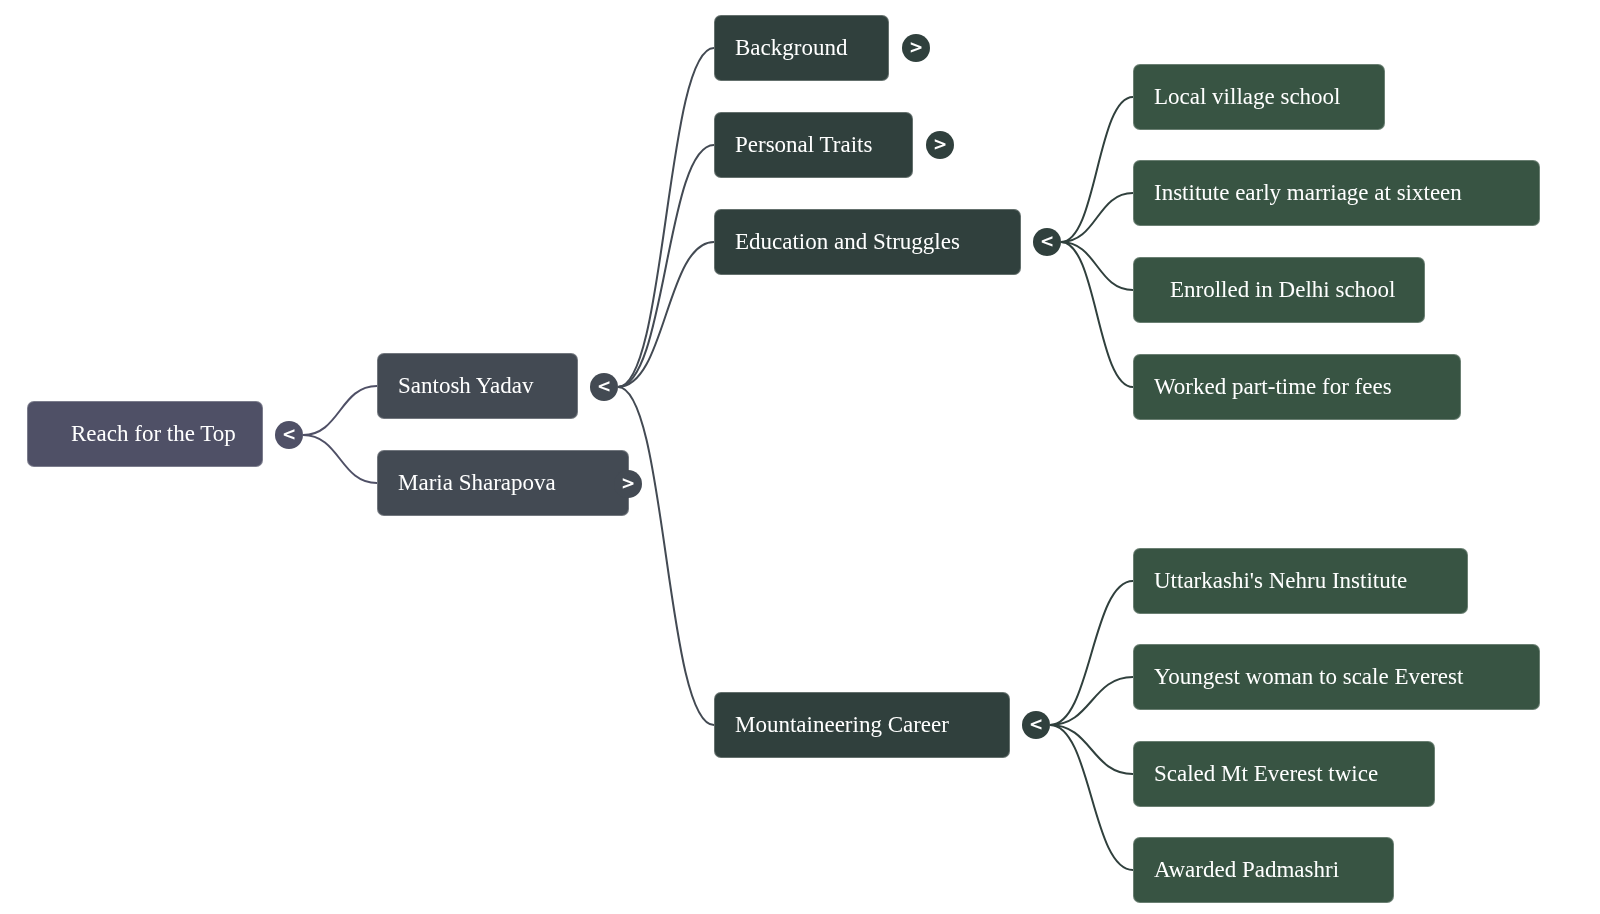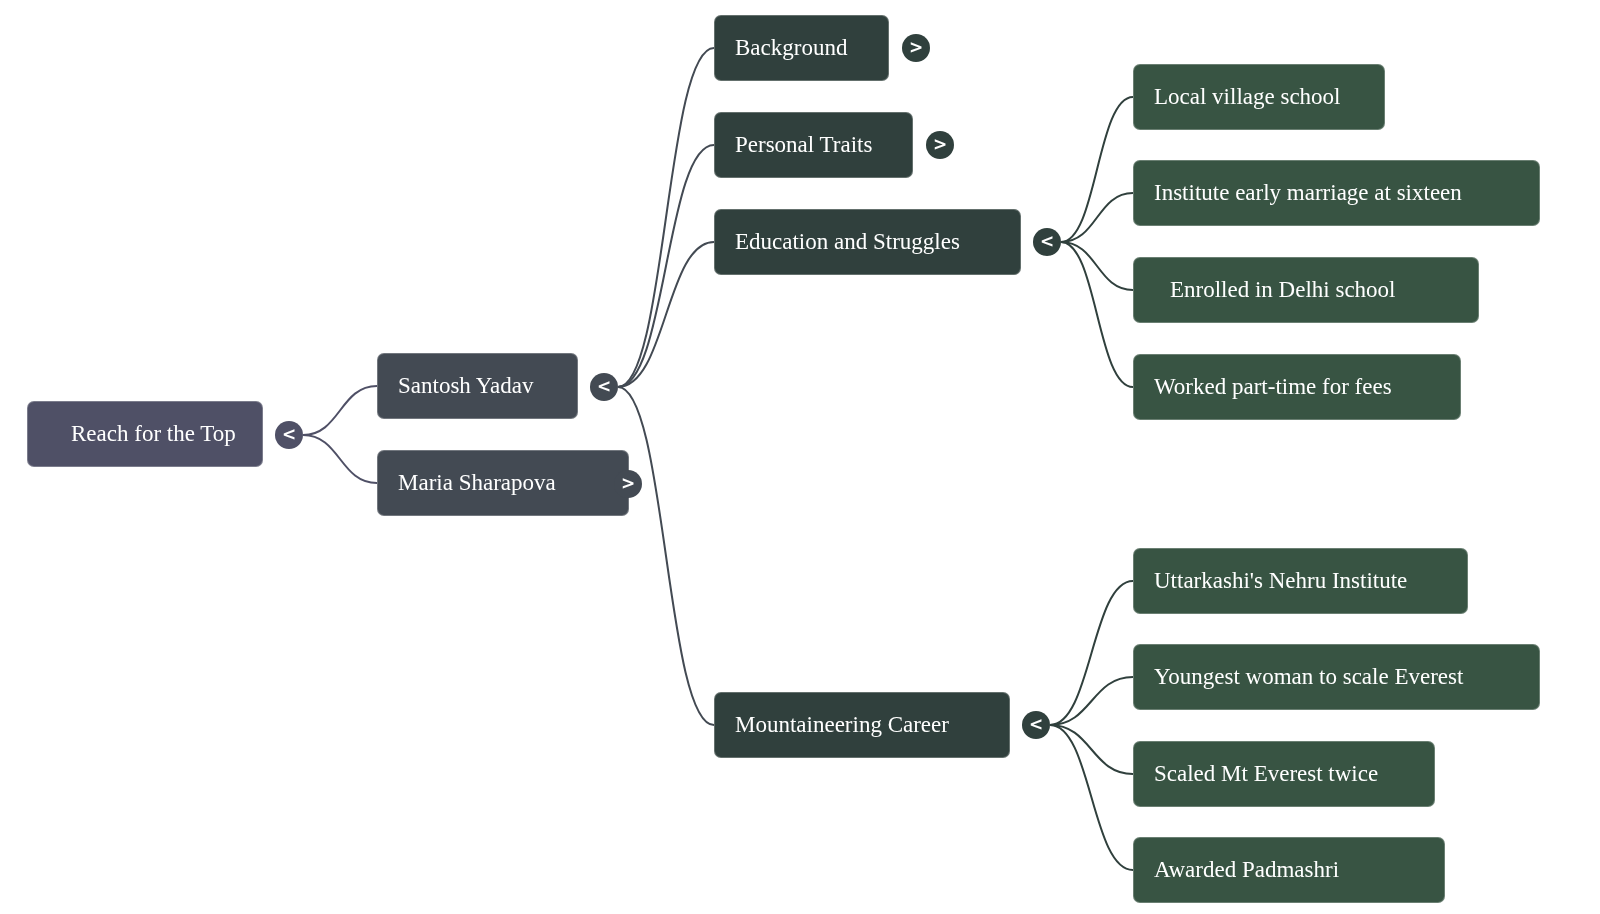--- a/index.html
+++ b/index.html
@@ -56,19 +56,19 @@
 <div class="toggle t-l2" style="left:926px;top:131px;">&gt;</div>
 
 <div class="node l2" style="left:714px;top:209px;width:307px;padding-left:20px;">Education and Struggles</div>
 <div class="toggle t-l2" style="left:1033px;top:228px;">&lt;</div>
 
 <div class="node l2" style="left:714px;top:692px;width:296px;">Mountaineering Career</div>
 <div class="toggle t-l2" style="left:1022px;top:711px;">&lt;</div>
 
 <div class="node l3" style="left:1133px;top:64px;width:252px;">Local village school</div>
 <div class="node l3" style="left:1133px;top:160px;width:407px;">Institute early marriage at sixteen</div>
-<div class="node l3" style="left:1133px;top:257px;width:346px;padding-left:36px;">Enrolled in Delhi school</div>
+<div class="node l3" style="left:1133px;top:257px;width:292px;padding-left:36px;">Enrolled in Delhi school</div>
 <div class="node l3" style="left:1133px;top:354px;width:328px;">Worked part-time for fees</div>
 
 <div class="node l3" style="left:1133px;top:548px;width:335px;">Uttarkashi's Nehru Institute</div>
 <div class="node l3" style="left:1133px;top:644px;width:407px;">Youngest woman to scale Everest</div>
 <div class="node l3" style="left:1133px;top:741px;width:302px;">Scaled Mt Everest twice</div>
-<div class="node l3" style="left:1133px;top:837px;width:312px;">Awarded Padmashri</div>
+<div class="node l3" style="left:1133px;top:837px;width:261px;">Awarded Padmashri</div>
 
 </body></html>

